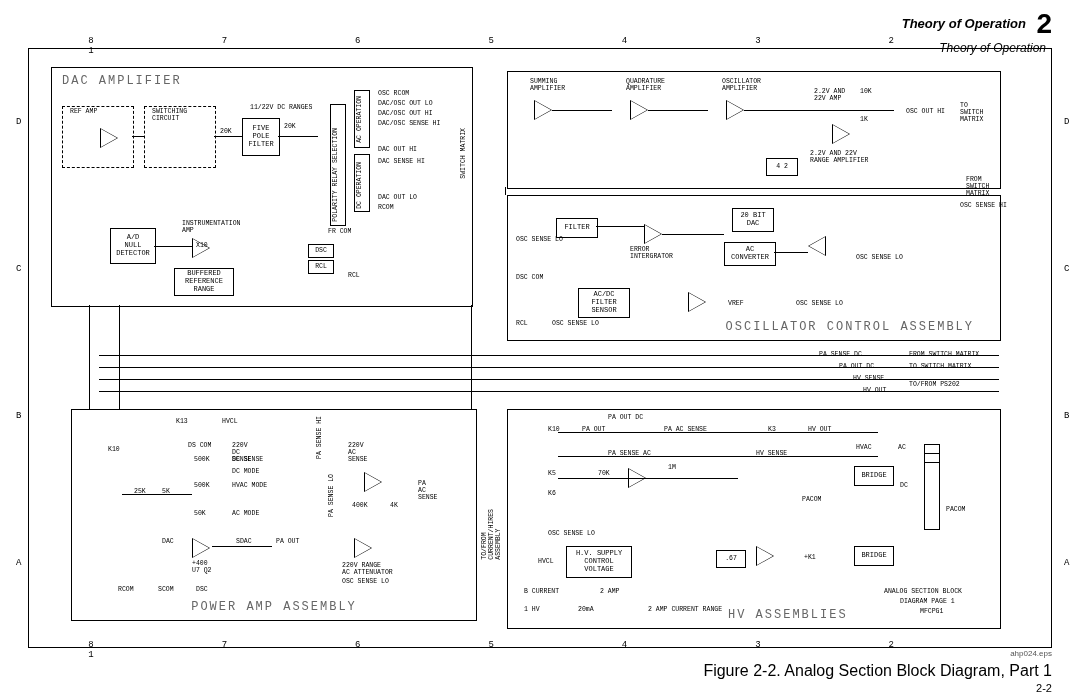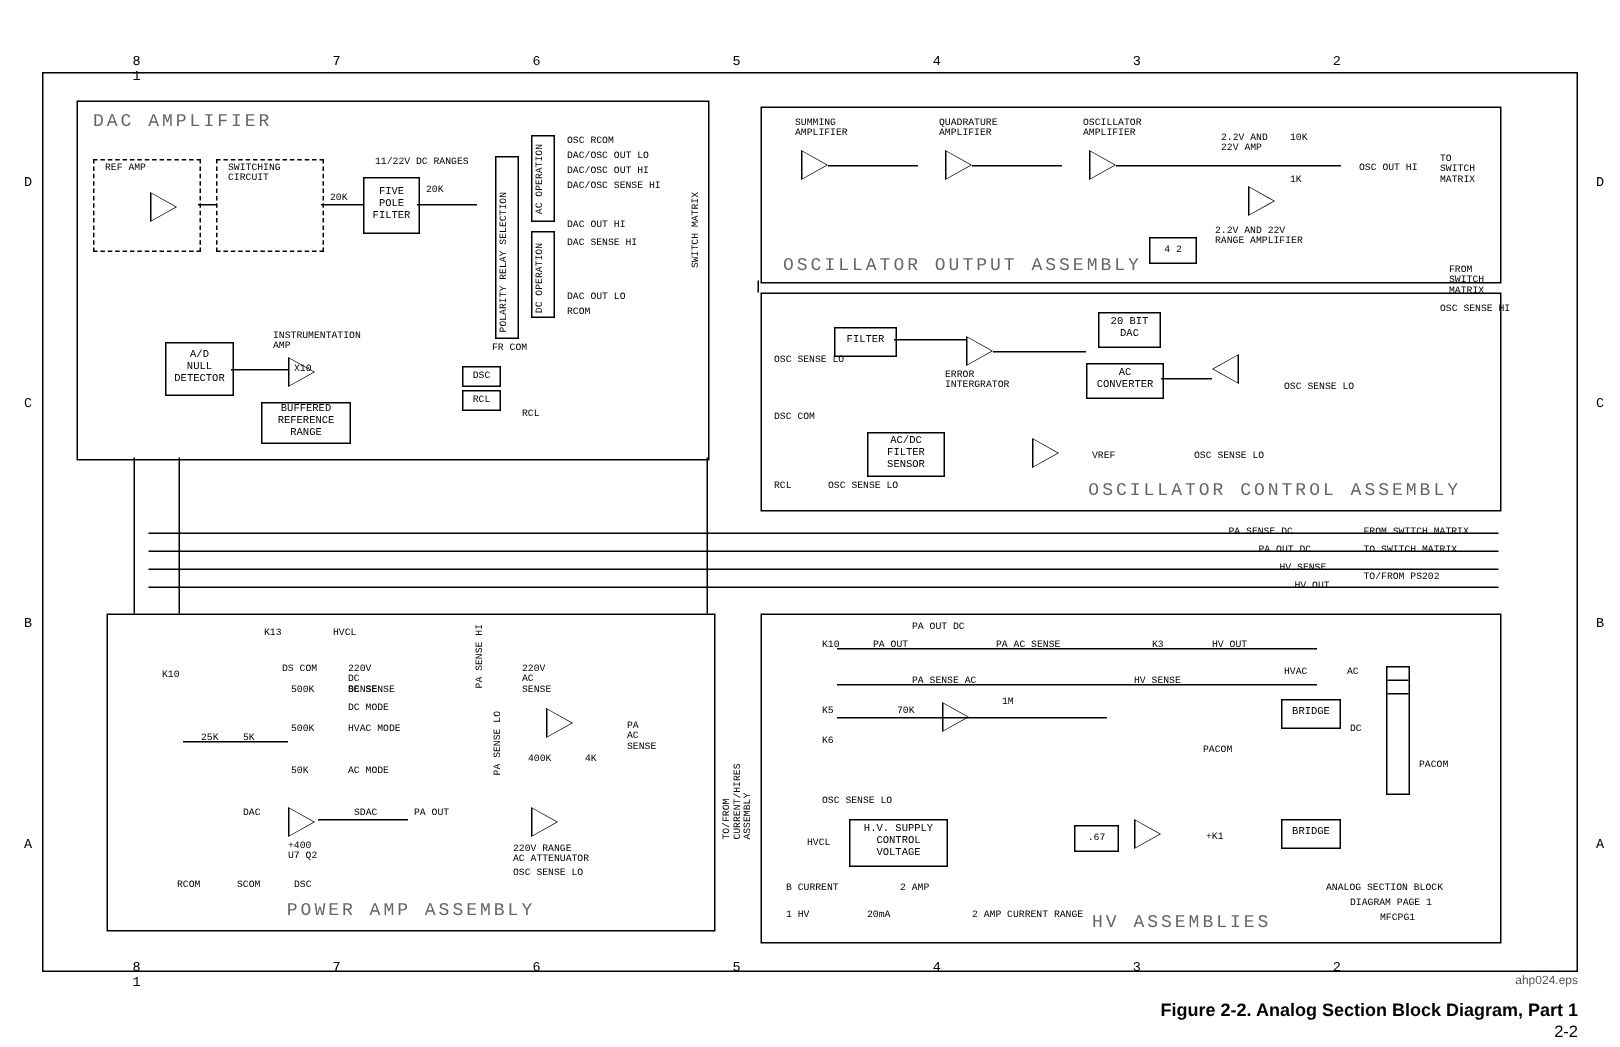--- a/index.html
+++ b/index.html
@@ -1,21 +1,21 @@
 <!DOCTYPE html>
 <html><head>
 <meta charset="utf-8">
 <style>
   html,body{margin:0;padding:0;background:#fff;font-family:"Courier New",monospace;color:#000}
   .page{position:relative;width:1080px;height:698px;background:#fff;overflow:hidden}
   .page-header{position:absolute;top:10px;right:28px;text-align:right;font-family:Arial,Helvetica,sans-serif}
   .hdr1{font-weight:700;font-style:italic;font-size:13px;display:inline-block;margin-right:6px}
   .hdr2{font-style:italic;font-size:12px;display:inline-block;margin-right:6px}
   .chap{font-size:28px;font-weight:700;line-height:1;vertical-align:middle}
-  .caption{position:absolute;bottom:18px;right:28px;font-family:Arial,Helvetica,sans-serif;font-weight:700;font-size:12px}
+  .caption{position:absolute;bottom:18px;right:28px;font-family:Arial,Helvetica,sans-serif;font-weight:400;font-size:16px}
   .pagenum{position:absolute;bottom:4px;right:28px;font-family:Arial,Helvetica,sans-serif;font-size:11px}
   .eps{position:absolute;bottom:40px;right:28px;font-size:8px;color:#555;font-family:Arial,Helvetica,sans-serif}
 
   
   .frame{position:absolute;left:28px;top:48px;right:28px;bottom:50px;border:1.5px solid #000}
   .col-labels{position:absolute;left:28px;right:28px;font-size:9px;letter-spacing:1px}
   .col-labels.top{top:36px}
   .col-labels.bottom{bottom:38px}
   .col-labels span{display:inline-block;width:12.4%;text-align:center}
   .row-labels{position:absolute;top:48px;bottom:50px;font-size:9px}
@@ -50,20 +50,27 @@
 
   
   .xfrm{position:absolute;border:1px solid #000;width:14px;background:#fff}
   .xfrm::before,.xfrm::after{content:"";display:block;height:8px;border-bottom:1px solid #000}
 </style>
 </head>
 <body>
 
 <div class="page">
 
+  <div class="page-header">
+    <div>
+      <span class="hdr1">Theory of Operation</span>
+      <span class="chap">2</span>
+    </div>
+    <div class="hdr2">Theory of Operation</div>
+  </div>
 
   <div class="col-labels top">
     <span>8</span>
     <span>7</span>
     <span>6</span>
     <span>5</span>
     <span>4</span>
     <span>3</span>
     <span>2</span>
     <span>1</span>
@@ -163,21 +170,20 @@
       <div class="sub tiny" style="left:256px;top:176px;width:24px;height:12px">DSC</div>
       <div class="sub tiny" style="left:256px;top:192px;width:24px;height:12px">RCL</div>
       <div class="lab tiny" style="left:296px;top:204px">RCL</div>
 
       <div class="hline" style="left:80px;top:68px;width:12px"></div>
       <div class="hline" style="left:162px;top:68px;width:28px"></div>
       <div class="hline" style="left:102px;top:178px;width:38px"></div>
     </div>
 
     <div class="blk" style="left:478px;top:22px;width:492px;height:116px">
-      <div class="title br" style="bottom:4px;left:14px;right:auto">OSCILLATOR OUTPUT ASSEMBLY</div>
       <div class="lab tiny" style="left:22px;top:6px;white-space:pre">SUMMING
 AMPLIFIER</div>
       <div class="opamp" style="left:26px;top:28px"></div>
       <div class="hline" style="left:44px;top:38px;width:60px"></div>
       <div class="lab tiny" style="left:118px;top:6px;white-space:pre">QUADRATURE
 AMPLIFIER</div>
       <div class="opamp" style="left:122px;top:28px"></div>
       <div class="hline" style="left:140px;top:38px;width:60px"></div>
       <div class="lab tiny" style="left:214px;top:6px;white-space:pre">OSCILLATOR
 AMPLIFIER</div>

